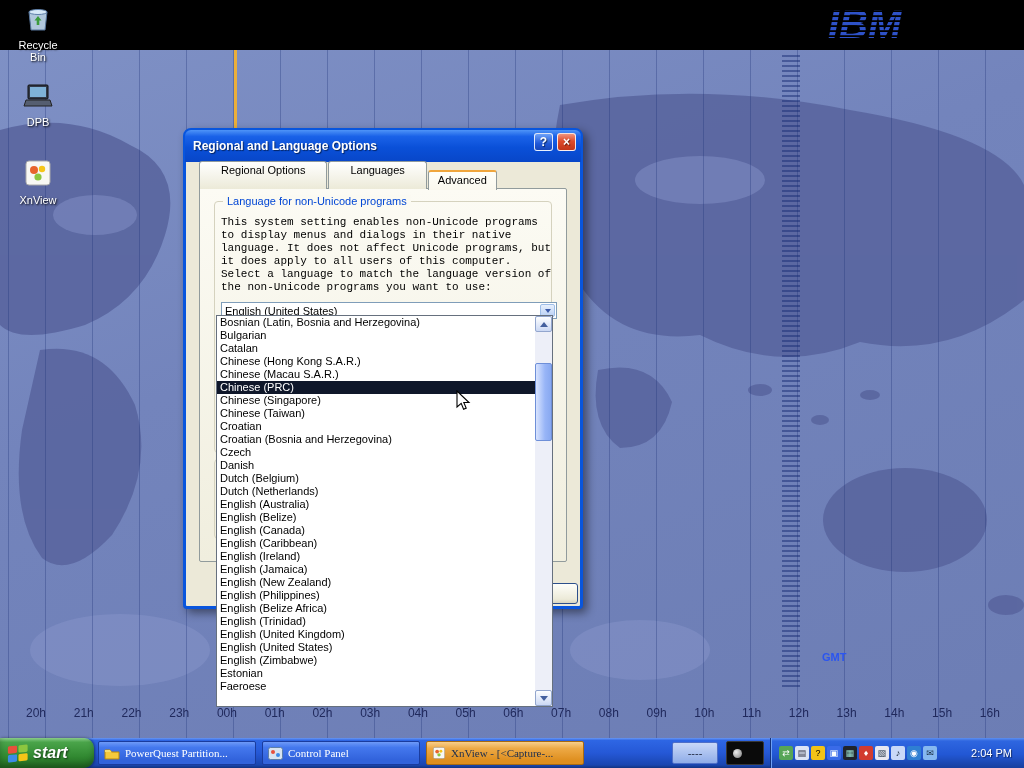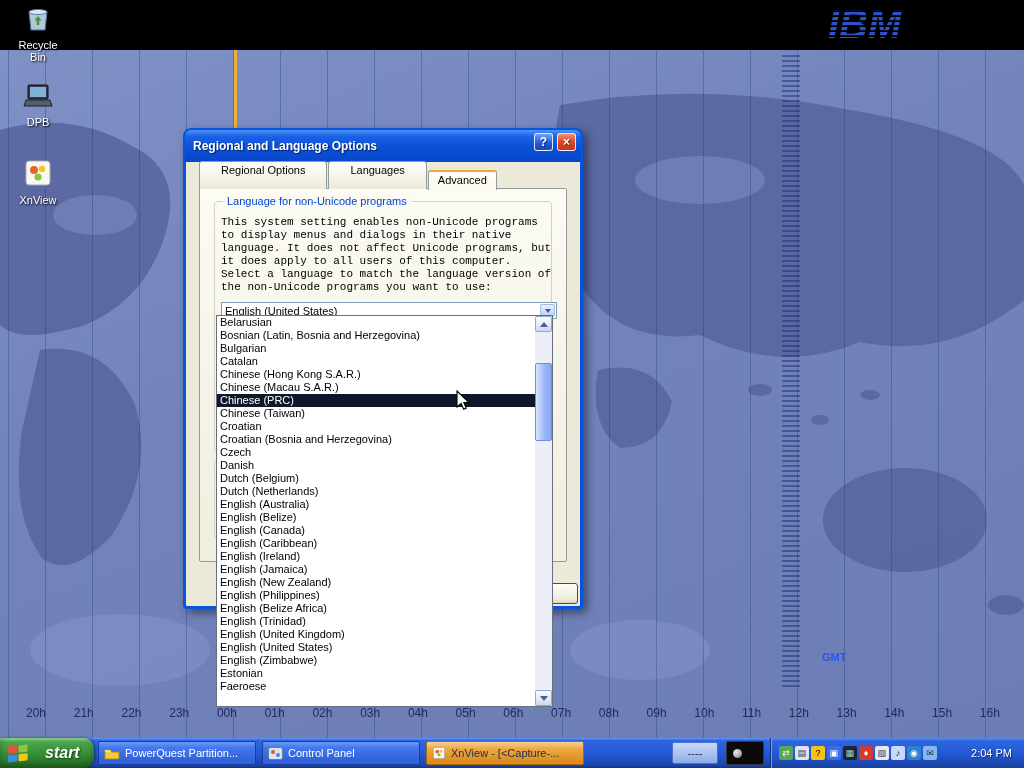--- a/index.html
+++ b/index.html
@@ -89,28 +89,28 @@
   .sb-thumb { position:absolute; left:0; width:17px; top:47px; height:78px;
     background:linear-gradient(90deg,#D9E4FE,#98B5F7 60%,#88A8F0); border:1px solid #6E8FD8; border-radius:2px; }
 
   .cursor { position:absolute; left:456px; top:390px; z-index:60; }
 
   
   .taskbar { position:absolute; left:0; bottom:0; width:1024px; height:30px; z-index:40;
     background:linear-gradient(180deg,#6A98F4 0%,#2E66E4 8%,#2558D6 50%,#1A46B0 90%,#123380 100%); }
   .start { position:absolute; left:0; top:0; height:30px; width:94px; border-radius:0 10px 10px 0;
     background:linear-gradient(180deg,#8CD08C 0%,#4AA44A 14%,#328A32 60%,#236F23 100%);
-    display:flex; align-items:center; gap:16px; padding-left:7px;
+    display:flex; align-items:center; gap:4px; padding-left:7px;
     box-shadow:inset 0 -4px 6px rgba(0,0,0,.25), 1px 0 3px rgba(0,0,0,.45); }
   .start-label { color:#fff; font-style:italic; font-weight:bold; font-size:16px;
     text-shadow:1px 1px 2px rgba(0,0,0,.6); }
   .task { position:absolute; top:3px; height:24px; width:158px; border-radius:2px; border:1px solid #1A3C9E;
     background:linear-gradient(180deg,#6E9AF8 0%,#4478EE 25%,#3263DC 80%);
     display:flex; align-items:center; gap:5px; padding:0 5px; color:#fff; font-size:11px;
-    white-space:nowrap; overflow:hidden; }
+    white-space:nowrap; overflow:hidden;font-family:Liberation Serif, serif; }
   .task1 { left:98px; } .task2 { left:262px; }
   .task3 { left:426px; background:linear-gradient(180deg,#F8CF8C 0%,#EDA945 30%,#DE8E1E 85%);
     border-color:#A86A10; color:#20304E; }
   .mini-seg { position:absolute; left:672px; top:4px; width:46px; height:22px; border-radius:2px;
     background:linear-gradient(180deg,#C8D8F8,#8FACE8); border:1px solid #4E6FC8; color:#222C44;
     font-size:11px; display:flex; align-items:center; justify-content:center; }
   .black-panel { position:absolute; left:726px; top:3px; width:38px; height:24px; background:#0A0A0A;
     border:1px solid #383838; border-radius:2px; display:flex; align-items:center; padding-left:6px; }
   .bp-glyph { width:9px; height:9px; border-radius:50%; background:radial-gradient(circle at 35% 35%, #EEE, #777); }
   .tray { position:absolute; left:770px; top:0; right:0; height:30px;
@@ -239,27 +239,27 @@
         </div>
       </div>
       <div class="groupbox gb2"></div>
     </div>
 
     <div class="apply-frag"></div>
   </div>
 
   <div class="ddlist">
     <div class="dd-items">
-        <div class="li">Belarusian</div>
         <div class="li">Bosnian (Latin, Bosnia and Herzegovina)</div>
         <div class="li">Bulgarian</div>
         <div class="li">Catalan</div>
         <div class="li">Chinese (Hong Kong S.A.R.)</div>
         <div class="li">Chinese (Macau S.A.R.)</div>
         <div class="li sel">Chinese (PRC)</div>
+        <div class="li">Chinese (Singapore)</div>
         <div class="li">Chinese (Taiwan)</div>
         <div class="li">Croatian</div>
         <div class="li">Croatian (Bosnia and Herzegovina)</div>
         <div class="li">Czech</div>
         <div class="li">Danish</div>
         <div class="li">Dutch (Belgium)</div>
         <div class="li">Dutch (Netherlands)</div>
         <div class="li">English (Australia)</div>
         <div class="li">English (Belize)</div>
         <div class="li">English (Canada)</div>

